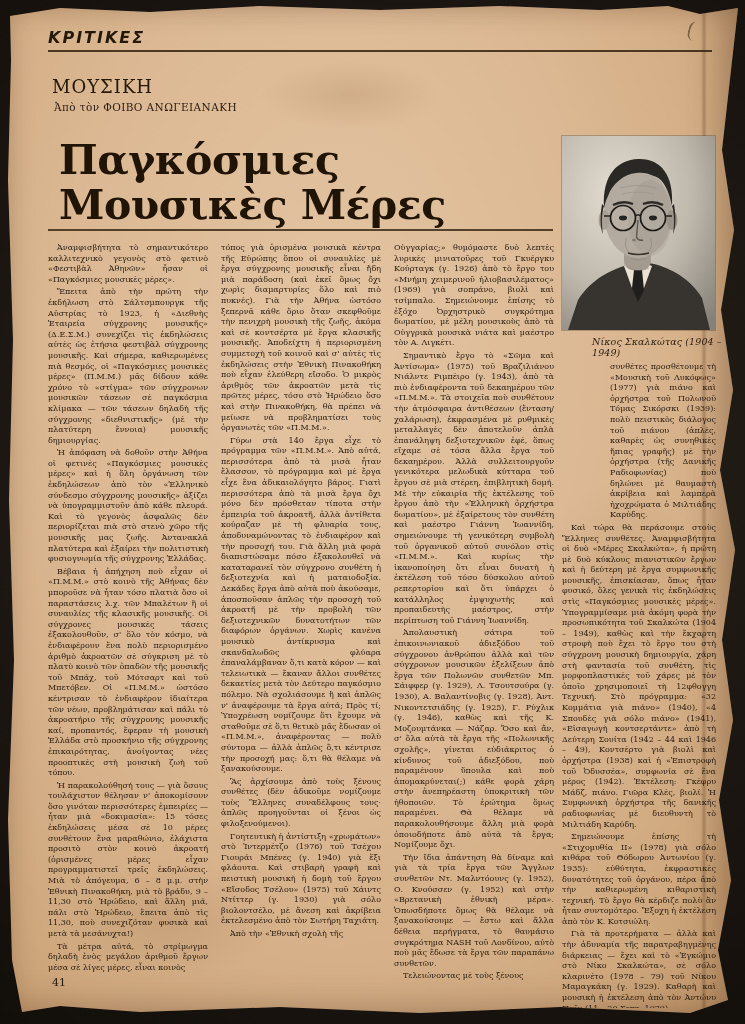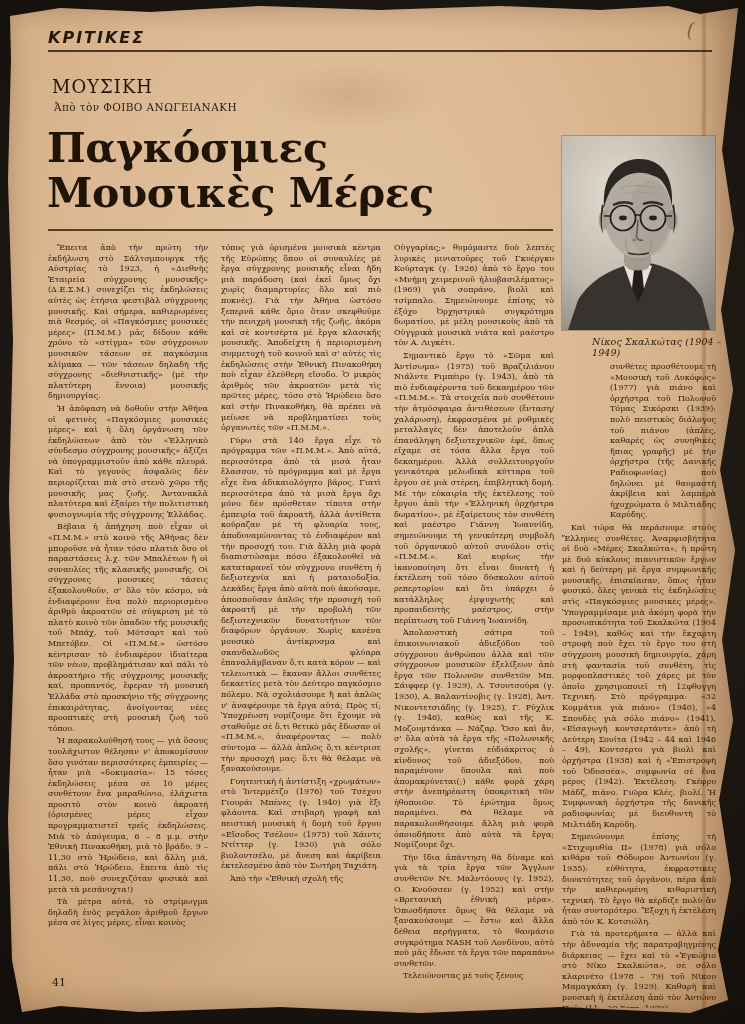--- a/index.html
+++ b/index.html
@@ -19,21 +19,21 @@
   .crease{position:absolute;left:701px;top:0;width:6px;height:1024px;pointer-events:none;
           background:linear-gradient(to right, transparent, rgba(70,40,18,.28) 50%, transparent);}
 
   .masthead{position:absolute;left:48px;top:28px;font-family:"DejaVu Sans",sans-serif;
             font-weight:bold;font-style:italic;font-size:16px;letter-spacing:2px;color:#241808;}
   .masthead-rule{position:absolute;left:48px;top:50px;width:664px;height:2px;background:#32220f;opacity:.85;}
   .pen-mark{position:absolute;left:688px;top:22px;width:16px;height:20px;border-left:2px solid rgba(40,25,10,.5);
             transform:rotate(14deg);border-radius:40%;}
   .section{position:absolute;left:52px;top:76px;font-size:18px;letter-spacing:1px;color:#241808;}
   .byline{position:absolute;left:54px;top:101px;font-size:10.5px;letter-spacing:.4px;color:#2a1d12;}
-  .headline{position:absolute;left:47px;top:126px;margin:0;width:520px;
+  .headline{position:absolute;left:47px;top:126px;margin:12px;width:520px;
             font-size:41px;font-weight:bold;letter-spacing:-.5px;color:#1f1406;line-height:1.1;}
   .subtitle{position:absolute;left:50px;top:199px;font-style:italic;font-size:17px;color:#241808;}
   .subtitle-rule{position:absolute;left:48px;top:229px;width:505px;height:1.5px;background:#32220f;opacity:.8;}
 
   .photo{position:absolute;left:562px;top:136px;width:153px;height:194px;margin:0;
          filter:sepia(.28) saturate(.55) contrast(1.02);box-shadow:0 0 0 1px rgba(40,25,10,.25);}
   .photo svg{display:block;width:100%;height:100%;}
   .photo::after{content:"";position:absolute;inset:0;
          background-image:radial-gradient(rgba(30,20,10,.14) .5px, transparent .6px);
          background-size:2px 2px;pointer-events:none;}
@@ -124,29 +124,31 @@
         <path d="M66,117 Q76,120 87,117" stroke="#3a322a" stroke-width="1.7" fill="none"></path>
         <path d="M69,123 Q76,125 84,123" stroke="#84796c" stroke-width="1" fill="none" opacity="0.5"></path>
 
         <path d="M66,132 Q76,137 87,132" stroke="#84796c" stroke-width="1.2" fill="none" opacity="0.45"></path>
       </svg>
     </figure>
     <figcaption class="caption">Νίκος Σκαλκώτας (1904 – 1949)</figcaption>
 
     <div class="columns">
       <div class="col">
+          <p>Ἀναμφισβήτητα τὸ σημαντικότερο καλλιτεχνικὸ γεγονὸς στὸ φετινὸ «Φεστιβὰλ Ἀθηνῶν» ἦσαν οἱ «Παγκόσμιες μουσικὲς μέρες».</p>
           <p>Ἔπειτα ἀπὸ τὴν πρώτη τὴν ἐκδήλωση στὸ Σάλτσμπουργκ τῆς Αὐστρίας τὸ 1923, ἡ «Διεθνὴς Ἑταιρεία σύγχρονης μουσικῆς» (Δ.Ε.Σ.Μ.) συνεχίζει τὶς ἐκδηλώσεις αὐτὲς ὡς ἐτήσια φεστιβὰλ σύγχρονης μουσικῆς. Καὶ σήμερα, καθιερωμένες πιὰ θεσμός, οἱ «Παγκόσμιες μουσικὲς μέρες» (Π.Μ.Μ.) μᾶς δίδουν κάθε χρόνο τὸ «στίγμα» τῶν σύγχρονων μουσικῶν τάσεων σὲ παγκόσμια κλίμακα — τῶν τάσεων δηλαδὴ τῆς σύγχρονης «διεθνιστικῆς» (μὲ τὴν πλατύτερη ἔννοια) μουσικῆς δημιουργίας.</p>
           <p>Ἡ ἀπόφαση νὰ δοθοῦν στὴν Ἀθήνα οἱ φετινὲς «Παγκόσμιες μουσικὲς μέρες» καὶ ἡ ὅλη ὀργάνωση τῶν ἐκδηλώσεων ἀπὸ τὸν «Ἑλληνικὸ σύνδεσμο σύγχρονης μουσικῆς» ἀξίζει νὰ ὑπογραμμιστοῦν ἀπὸ κάθε πλευρά. Καὶ τὸ γεγονὸς ἀσφαλῶς δὲν περιορίζεται πιὰ στὸ στενὸ χῶρο τῆς μουσικῆς μας ζωῆς. Ἀντανακλᾶ πλατύτερα καὶ ἐξαίρει τὴν πολιτιστικὴ φυσιογνωμία τῆς σύγχρονης Ἑλλάδας.</p>
           <p>Βέβαια ἡ ἀπήχηση ποὺ εἶχαν οἱ «Π.Μ.Μ.» στὸ κοινὸ τῆς Ἀθήνας δὲν μποροῦσε νὰ ἦταν τόσο πλατιὰ ὅσο οἱ παραστάσεις λ.χ. τῶν Μπαλέτων ἢ οἱ συναυλίες τῆς κλασικῆς μουσικῆς. Οἱ σύγχρονες μουσικὲς τάσεις ἐξακολουθοῦν, σ' ὅλο τὸν κόσμο, νὰ ἐνδιαφέρουν ἕνα πολὺ περιορισμένο ἀριθμὸ ἀκροατῶν σὲ σύγκριση μὲ τὸ πλατὺ κοινὸ τῶν ὀπαδῶν τῆς μουσικῆς τοῦ Μπάχ, τοῦ Μότσαρτ καὶ τοῦ Μπετόβεν. Οἱ «Π.Μ.Μ.» ὡστόσο κέντρισαν τὸ ἐνδιαφέρον ἰδιαίτερα τῶν νέων, προβλημάτισαν καὶ πάλι τὸ ἀκροατήριο τῆς σύγχρονης μουσικῆς καί, προπαντός, ἔφεραν τὴ μουσικὴ Ἑλλάδα στὸ προσκήνιο τῆς σύγχρονης ἐπικαιρότητας, ἀνοίγοντας νέες προοπτικὲς στὴ μουσικὴ ζωὴ τοῦ τόπου.</p>
           <p>Ἡ παρακολούθησή τους — γιὰ ὅσους τουλάχιστον θέλησαν ν' ἀποκομίσουν ὅσο γινόταν περισσότερες ἐμπειρίες — ἦταν μιὰ «δοκιμασία»: 15 τόσες ἐκδηλώσεις μέσα σὲ 10 μέρες συνθέτουν ἕνα μαραθώνιο, ἐλάχιστα προσιτὸ στὸν κοινὸ ἀκροατή (ὁρισμένες μέρες εἶχαν προγραμματιστεῖ τρεῖς ἐκδηλώσεις. Μιὰ τὸ ἀπόγευμα, 6 – 8 μ.μ. στὴν Ἐθνικὴ Πινακοθήκη, μιὰ τὸ βράδυ, 9 – 11,30 στὸ Ἡρώδειο, καὶ ἄλλη μιά, πάλι στὸ Ἡρώδειο, ἔπειτα ἀπὸ τὶς 11,30, ποὺ συνεχιζόταν φυσικὰ καὶ μετὰ τὰ μεσάνυχτα!)</p>
           <p>Τὰ μέτρα αὐτά, τὸ στρίμωγμα δηλαδὴ ἑνὸς μεγάλου ἀριθμοῦ ἔργων μέσα σὲ λίγες μέρες, εἶναι κοινὸς</p>
         </div>
       <div class="col">
           <p>τόπος γιὰ ὁρισμένα μουσικὰ κέντρα τῆς Εὐρώπης ὅπου οἱ συναυλίες μὲ ἔργα σύγχρονης μουσικῆς εἶναι ἤδη μιὰ παράδοση (καὶ ἐκεῖ ὅμως ὄχι χωρὶς διαμαρτυρίες ὅλο καὶ πιὸ πυκνές). Γιὰ τὴν Ἀθήνα ὡστόσο ξεπερνᾶ κάθε ὅριο ὅταν σκεφθοῦμε τὴν πενιχρὴ μουσικὴ τῆς ζωῆς, ἀκόμα καὶ σὲ κοντσέρτα μὲ ἔργα κλασικῆς μουσικῆς. Ἀποδείχτη ἡ περιορισμένη συμμετοχὴ τοῦ κοινοῦ καὶ σ' αὐτὲς τὶς ἐκδηλώσεις στὴν Ἐθνικὴ Πινακοθήκη ποὺ εἶχαν ἐλεύθερη εἴσοδο. Ὁ μικρὸς ἀριθμὸς τῶν ἀκροατῶν μετὰ τὶς πρῶτες μέρες, τόσο στὸ Ἡρώδειο ὅσο καὶ στὴν Πινακοθήκη, θὰ πρέπει νὰ μείωσε νὰ προβληματίσει τοὺς ὀργανωτὲς τῶν «Π.Μ.Μ.».</p>
           <p>Γύρω στὰ 140 ἔργα εἶχε τὸ πρόγραμμα τῶν «Π.Μ.Μ.». Ἀπὸ αὐτά, περισσότερα ἀπὸ τὰ μισὰ ἦταν ἔλασσον, τὸ πρόγραμμα καὶ μὲ ἔργα εἶχε ἕνα ἀδικαιολόγητο βάρος. Γιατὶ περισσότερα ἀπὸ τὰ μισὰ ἔργα ὄχι μόνο δὲν πρόσθεταν τίποτα στὴν ἐμπειρία τοῦ ἀκροατῆ, ἀλλὰ ἀντίθετα κούραζαν μὲ τὴ φλυαρία τους, ἀποδυναμώνοντας τὸ ἐνδιαφέρον καὶ τὴν προσοχή του. Γιὰ ἄλλη μιὰ φορὰ διαπιστώσαμε πόσο ἐξακολουθεῖ νὰ καταταρανεῖ τὸν σύγχρονο συνθέτη ἡ δεξιοτεχνία καὶ ἡ ματαιοδοξία. Δεκάδες ἔργα ἀπὸ αὐτὰ ποὺ ἀκούσαμε, ἀποσποῦσαν ἁπλῶς τὴν προσοχὴ τοῦ ἀκροατῆ μὲ τὴν προβολὴ τῶν δεξιοτεχνικῶν δυνατοτήτων τῶν διαφόρων ὀργάνων. Χωρὶς κανένα μουσικὸ ἀντίκρυσμα καὶ σκανδαλωδῶς φλύαρα ἐπαναλάμβαναν ὅ,τι κατὰ κόρον — καὶ τελειωτικὰ — ἔκαναν ἄλλοι συνθέτες δεκαετίες μετὰ τὸν Δεύτερο παγκόσμιο πόλεμο. Νὰ σχολιάσουμε ἢ καὶ ἁπλῶς ν' ἀναφέρουμε τὰ ἔργα αὐτά; Πρὸς τί; Ὑποχρέωση νομίζουμε ὅτι ἔχουμε νὰ σταθοῦμε σὲ ὅ,τι θετικὸ μᾶς ἔδωσαν οἱ «Π.Μ.Μ.», ἀναφέροντας — πολὺ σύντομα — ἀλλὰ ἁπλῶς ὅ,τι κέντρισε τὴν προσοχή μας: ὅ,τι θὰ θέλαμε νὰ ξανακούσουμε.</p>
+          <p>Ἂς ἀρχίσουμε ἀπὸ τοὺς ξένους συνθέτες (δὲν ἀδικοῦμε νομίζουμε τοὺς Ἕλληνες συναδέλφους τους· ἁπλῶς προηγοῦνται οἱ ξένοι ὡς φιλοξενούμενοι).</p>
           <p>Γοητευτικὴ ἡ ἀντίστιξη «χρωμάτων» στὸ Ἰντερμέτζο (1976) τοῦ Τσέχου Γιουράι Μπένες (γ. 1940) γιὰ ἕξι φλάουτα. Καὶ στιβαρὴ γραφὴ καὶ πειστικὴ μουσικὴ ἡ δομὴ τοῦ ἔργου «Εἴσοδος Τσέλου» (1975) τοῦ Χάιντς Ντίττερ (γ. 1930) γιὰ σόλο βιολοντσέλο, μὲ ἄνεση καὶ ἀκρίβεια ἐκτελεσμένο ἀπὸ τὸν Σωτήρη Ταχιάτη.</p>
           <p>Ἀπὸ τὴν «Ἐθνικὴ σχολὴ τῆς</p>
         </div>
       <div class="col">
           <p>Οὑγγαρίας;» θυμόμαστε δυὸ λεπτὲς λυρικὲς μινιατοῦρες τοῦ Γκυέργκυ Κούρταγκ (γ. 1926) ἀπὸ τὸ ἔργο του «Μνήμη χειμερινοῦ ἡλιοβασιλέματος» (1969) γιὰ σοπράνο, βιολὶ καὶ τσίμπαλο. Σημειώνουμε ἐπίσης τὸ ἐξόχο Ὀρχηστρικὸ συγκρότημα δωματίου, μὲ μέλη μουσικοὺς ἀπὸ τὰ Οὑγγρικὰ μουσικὰ νιάτα καὶ μαέστρο τὸν Α. Λιγκέτι.</p>
           <p>Σημαντικὸ ἔργο τὸ «Σῶμα καὶ Ἀντίσωμα» (1975) τοῦ Βραζιλιάνου Νιάλντε Ριμπέιρο (γ. 1943), ἀπὸ τὰ πιὸ ἐνδιαφέροντα τοῦ δεκαημέρου τῶν «Π.Μ.Μ.». Τὰ στοιχεῖα ποὺ συνθέτουν τὴν ἀτμόσφαιρα ἀντιθέσεων (ἔνταση/χαλάρωση), ἐκφρασμένα μὲ ρυθμικὲς μεταλλαγὲς δὲν ἀποτελοῦν ἁπλὰ ἐπανάληψη δεξιοτεχνικῶν ἐφέ, ὅπως εἴχαμε σὲ τόσα ἄλλα ἔργα τοῦ δεκαημέρου. Ἀλλὰ συλλειτουργοῦν γενικότερα μελωδικὰ κύτταρα τοῦ ἔργου σὲ μιὰ στέρεη, ἐπιβλητικὴ δομή. Μὲ τὴν εὐκαιρία τῆς ἐκτέλεσης τοῦ ἔργου ἀπὸ τὴν «Ἑλληνικὴ ὀρχήστρα δωματίου», μὲ ἐξαίρετους τὸν συνθέτη καὶ μαέστρο Γιάννη Ἰωαννίδη, σημειώνουμε τὴ γενικότερη συμβολὴ τοῦ ὀργανικοῦ αὐτοῦ συνόλου στὶς «Π.Μ.Μ.». Καὶ κυρίως τὴν ἱκανοποίηση ὅτι εἶναι δυνατὴ ἡ ἐκτέλεση τοῦ τόσο δύσκολου αὐτοῦ ρεπερτορίου καὶ ὅτι ὑπάρχει ὁ κατάλληλος ἐμψυχωτὴς καὶ προπαιδευτὴς μαέστρος, στὴν περίπτωση τοῦ Γιάννη Ἰωαννίδη.</p>
           <p>Ἀπολαυστικὴ σάτιρα τοῦ ἐπικοινωνιακοῦ ἀδιεξόδου τοῦ σύγχρονου ἀνθρώπου ἀλλὰ καὶ τῶν σύγχρονων μουσικῶν ἐξελίξεων ἀπὸ ἔργα τῶν Πολωνῶν συνθετῶν Μπ. Σάιφφερ (γ. 1929), Λ. Τσουτσούρα (γ. 1930), Α. Βαλαντίνοβις (γ. 1928), Ἀντ. Νικοντετσιάδης (γ. 1925), Γ. Ρύχλικ (γ. 1946), καθὼς καὶ τῆς Κ. Μοζουμτάνκα — Νάζαρ. Ὅσο καὶ ἄν, σ' ὅλα αὐτὰ τὰ ἔργα τῆς «Πολωνικῆς σχολῆς», γίνεται εὐδιάκριτος ὁ κίνδυνος τοῦ ἀδιεξόδου, ποὺ παραμένουν ὕπουλα καὶ ποὺ ἀπομακρύνεται(;) κάθε φορὰ χάρη στὴν ἀνεπηρέαστη ὑποκριτικὴ τῶν ἡθοποιῶν. Τὸ ἐρώτημα ὅμως παραμένει. Θὰ θέλαμε νὰ παρακολουθήσουμε ἄλλη μιὰ φορὰ ὁποιοδήποτε ἀπὸ αὐτὰ τὰ ἔργα; Νομίζουμε ὄχι.</p>
           <p>Τὴν ἴδια ἀπάντηση θὰ δίναμε καὶ γιὰ τὰ τρία ἔργα τῶν Ἄγγλων συνθετῶν Ντ. Μαλντόουνς (γ. 1952), Ο. Κνούσσεν (γ. 1952) καὶ στὴν «Βρετανικὴ ἐθνικὴ μέρα». Ὁπωσδήποτε ὅμως θὰ θέλαμε νὰ ξανακούσουμε — ἔστω καὶ ἄλλα δέθεια περήγματα, τὸ θαυμάσιο συγκρότημα NASH τοῦ Λονδίνου, αὐτὸ ποὺ μᾶς ἔδωσε τὰ ἔργα τῶν παραπάνω συνθετῶν.</p>
           <p>Τελειώνοντας μὲ τοὺς ξένους</p>
         </div>

